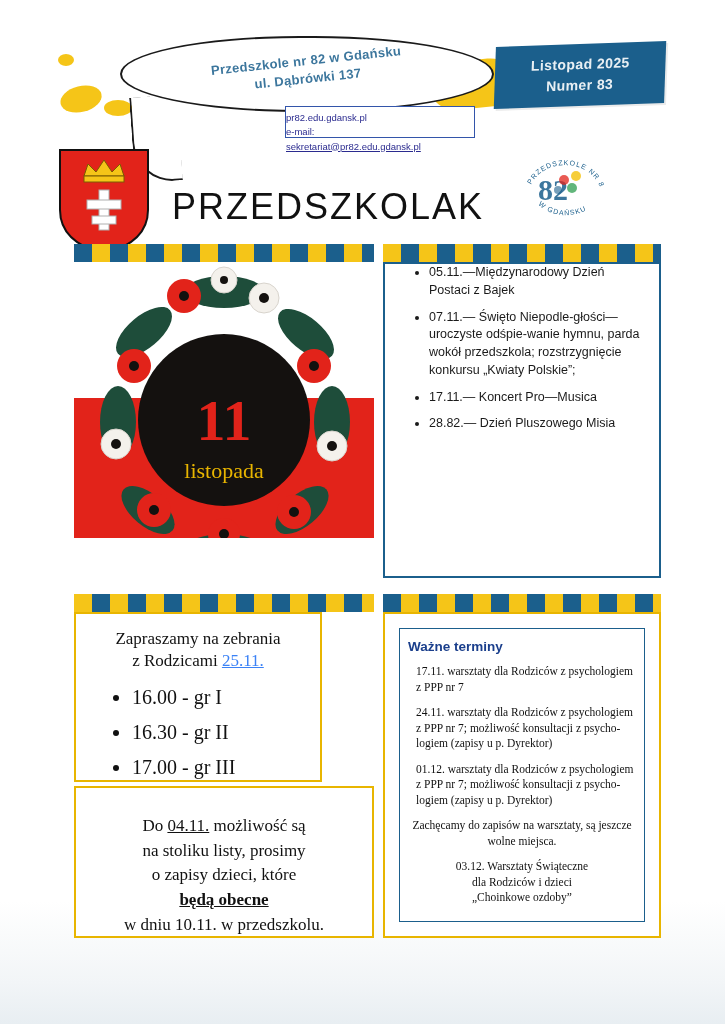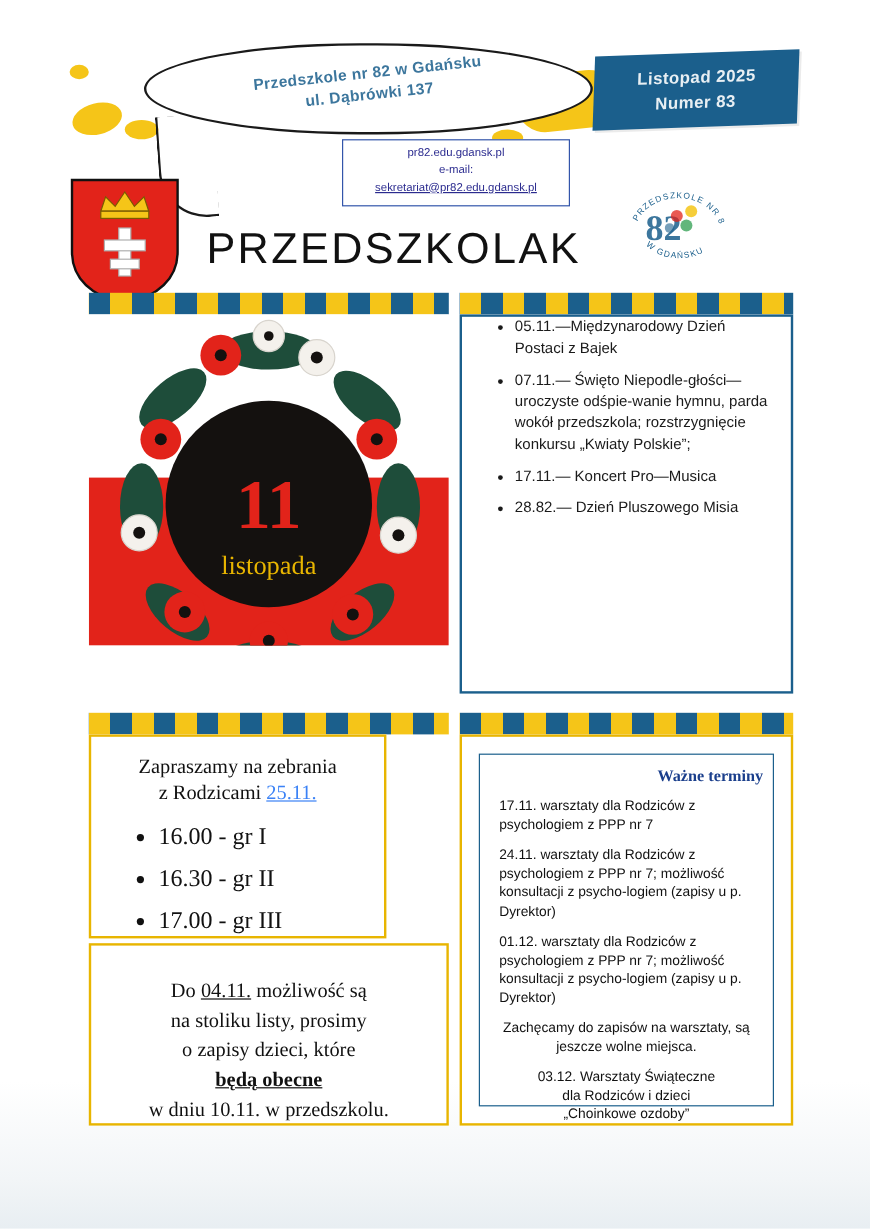--- a/index.html
+++ b/index.html
@@ -98,26 +98,25 @@
     left: 56px;
     top: 146px;
     width: 96px;
     height: 112px;
   }
 
   
   .contact-box {
     position: absolute;
     left: 285px;
-    top: 116px;
+    top: 106px;
     width: 190px;
-    height: 56px;
+    height: 32px;
     border: 1px solid #3355aa;
     background: #ffffff;
-    text-align: center;
     font-family: "Liberation Sans", sans-serif;
     font-size: 9.5px;
     color: #2b2b8f;
     padding-top: 4px;
     box-sizing: border-box;
     line-height: 1.5;
   }
   .contact-box .mail {
     text-decoration: underline;
     color: #2b2b8f;
@@ -270,29 +269,29 @@
     left: 14px;
     top: 14px;
     right: 14px;
     bottom: 14px;
     border: 1px solid #1b5f8c;
     box-sizing: border-box;
     padding: 8px 8px 0 8px;
   }
   .terminy h3 {
     margin: 2px 0 10px 0;
-    text-align: right;
-    font-family: Liberation Serif, serif;
+    text-align: left;
+    font-family: Liberation Sans, sans-serif;
     font-size: 13.5px;
     font-weight: bold;
     color: #1b3f8c;
   }
   .terminy p {
     margin: 0 0 10px 0;
-    font-family: Liberation Sans, sans-serif;
+    font-family: Liberation Serif, serif;
     font-size: 11.5px;
     line-height: 1.35;
     color: #111;
   }
   .terminy p.center { text-align: center; }
   .terminy p.indent { padding-left: 8px; }
 </style>
 </head>
 <body>
 

